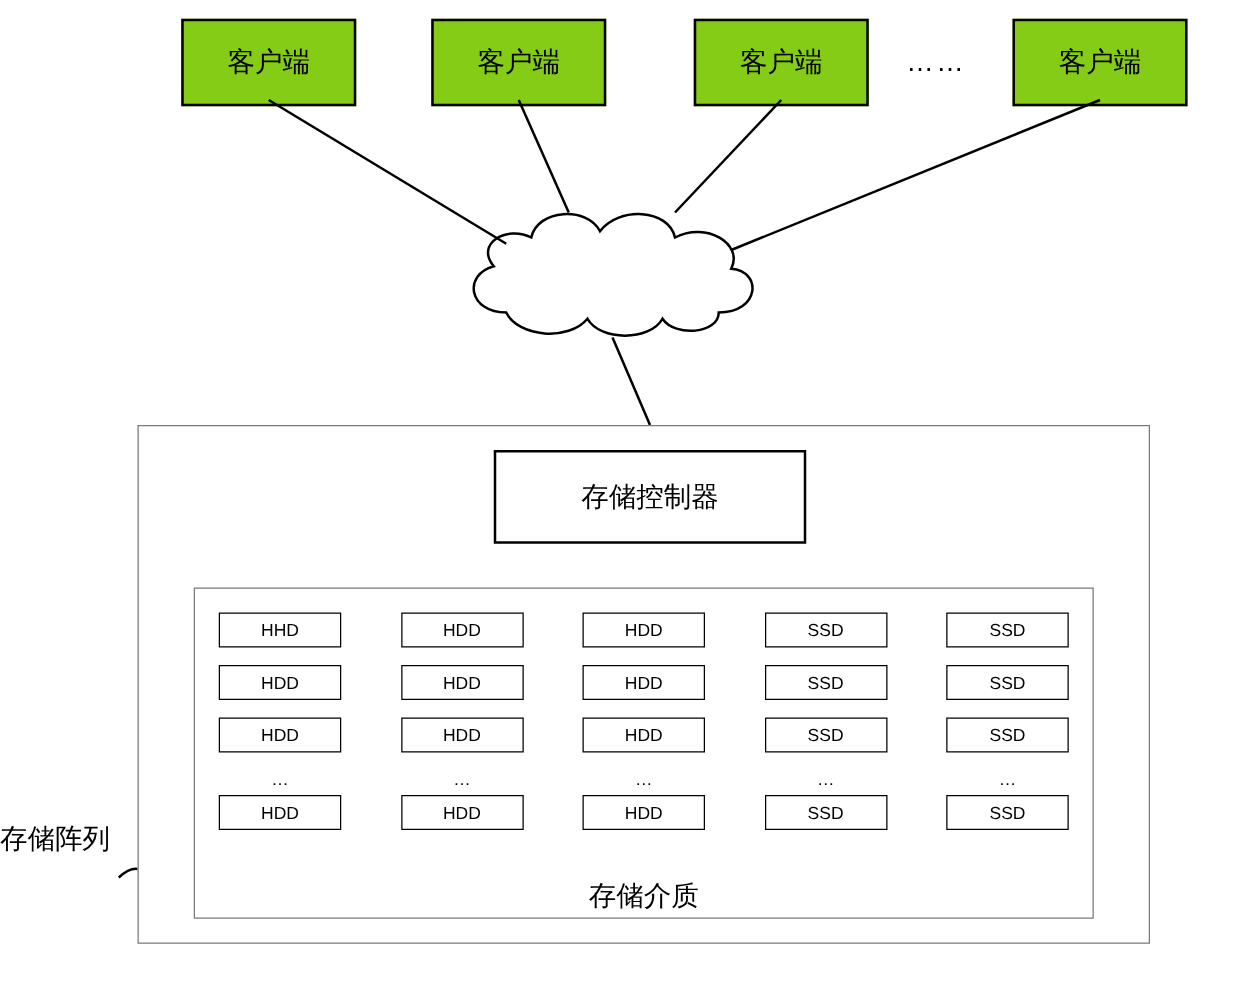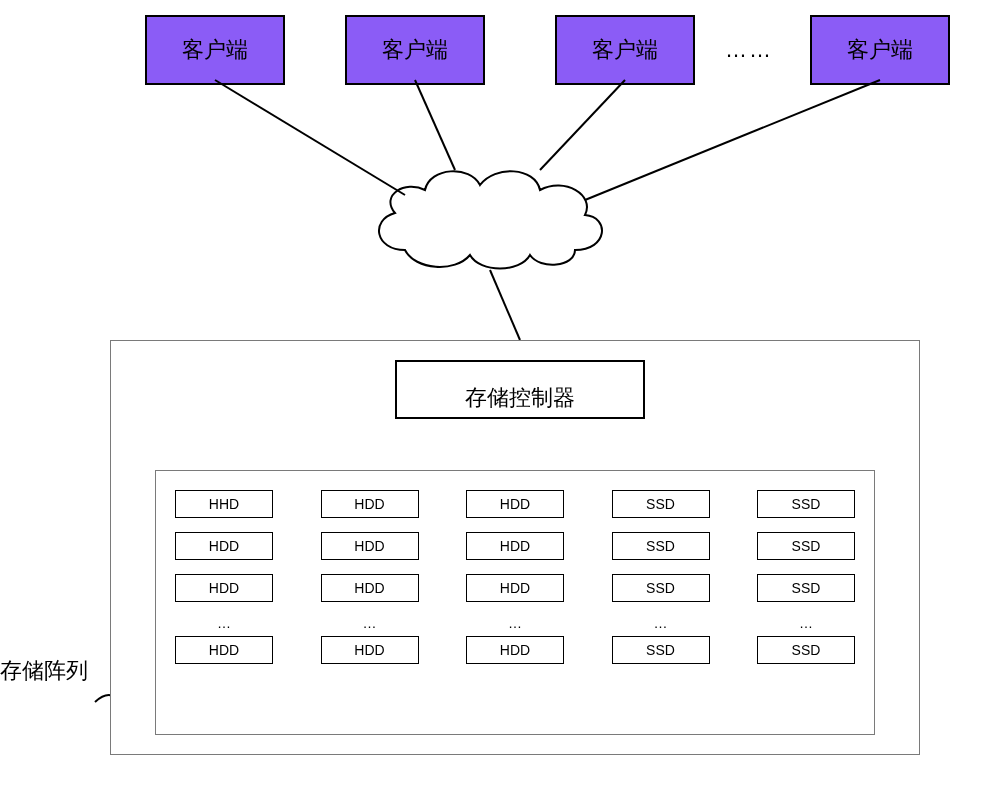--- a/index.html
+++ b/index.html
@@ -15,21 +15,21 @@
       position: relative;
     }
     .container {
       position: relative;
       width: 100%;
       height: 100%;
     }
     .client-box {
       position: absolute;
       border: 2px solid #000;
-      background: #8b5cf6;
+      background: #84cc16;
       font-size: 22px;
       text-align: center;
       padding: 18px 10px;
       width: 140px;
     }
     .ellipsis-dots {
       position: absolute;
       font-size: 22px;
       letter-spacing: 2px;
     }
@@ -56,21 +56,21 @@
       width: 810px;
       height: 415px;
       border: 1.5px solid #7a7a7a;
       background: #fff;
     }
     .storage-controller {
       position: absolute;
       left: 395px;
       top: 360px;
       width: 250px;
-      height: 59px;
+      height: 75px;
       border: 2px solid #000;
       background: #fff;
       font-size: 22px;
       text-align: center;
       line-height: 71px;
     }
     .storage-media-box {
       position: absolute;
       left: 155px;
       top: 470px;
@@ -211,15 +211,16 @@
     </div>
     <div class="drive-row">
       <div class="drive-box">HDD</div>
       <div class="drive-box">HDD</div>
       <div class="drive-box">HDD</div>
       <div class="drive-box">SSD</div>
       <div class="drive-box">SSD</div>
     </div>
   </div>
 
+  <div class="media-label">存储介质</div>
 
   <div class="array-label">存储阵列</div>
 </div>
 
 </body></html>

